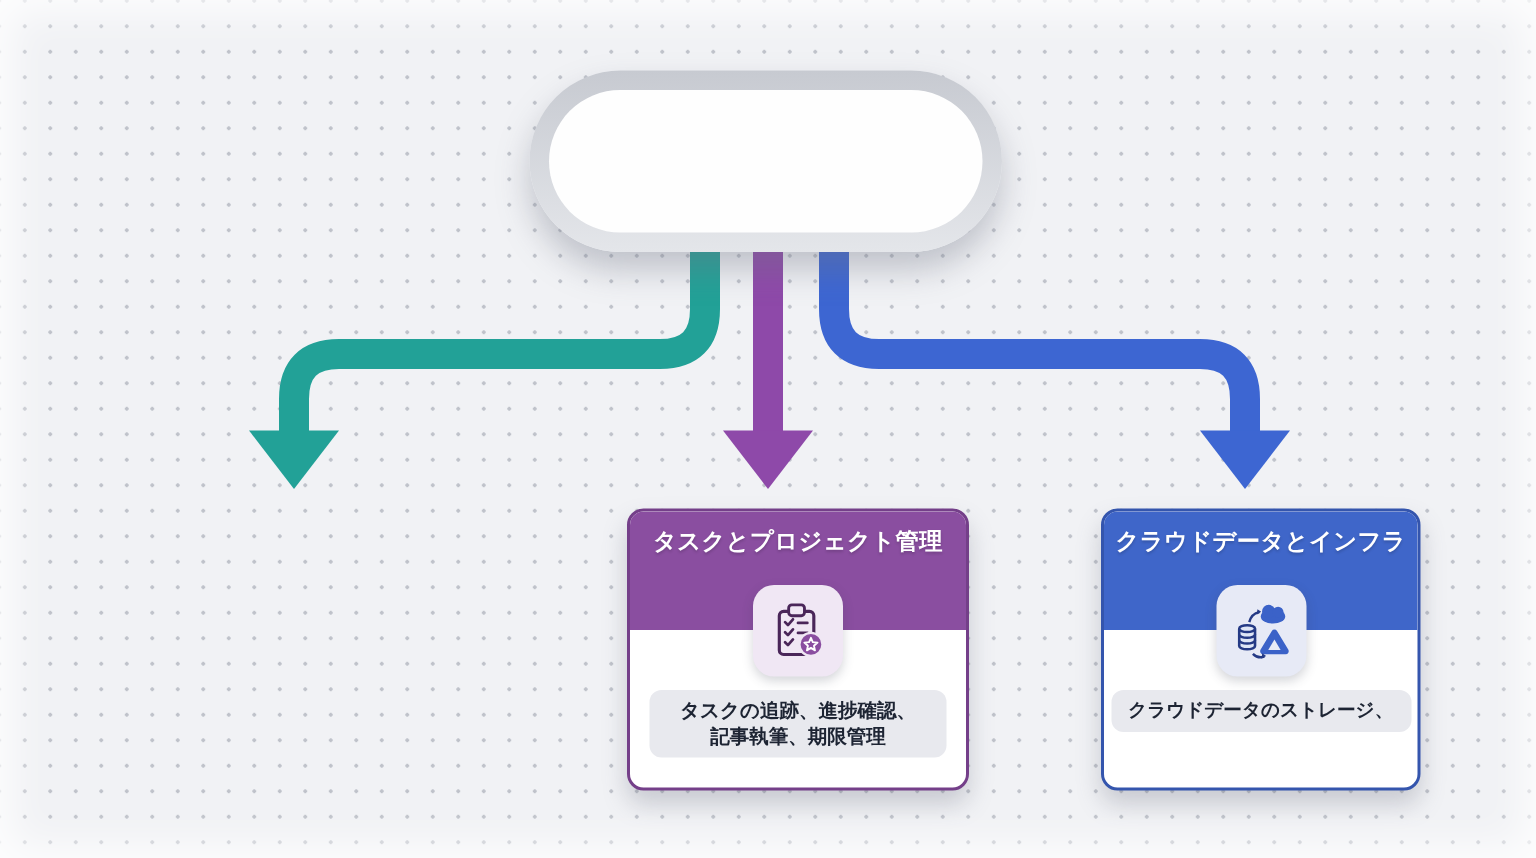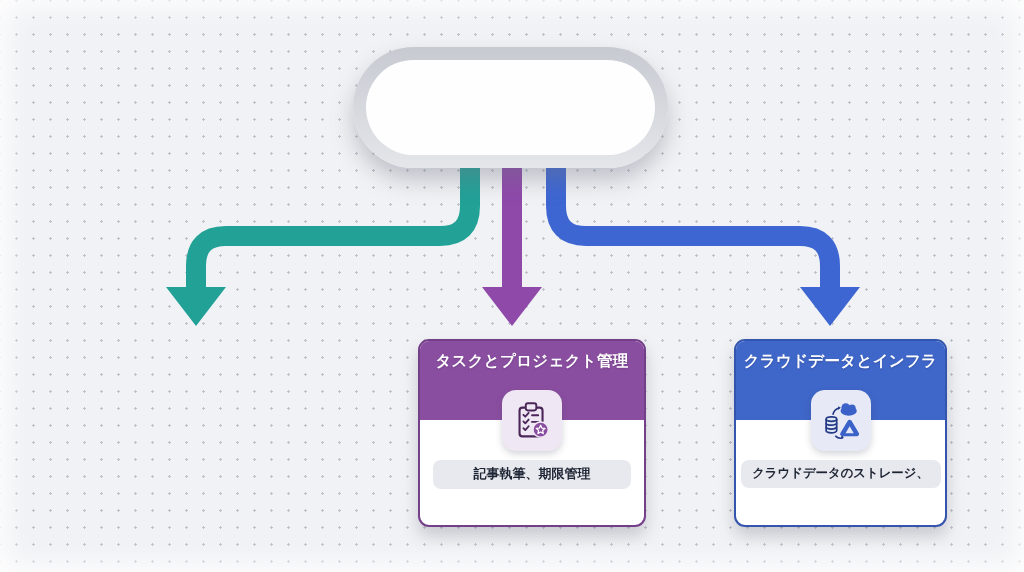--- a/index.html
+++ b/index.html
@@ -90,20 +90,21 @@
         <polyline points="15,17.5 17,19.5 20.5,15.5" fill="none" stroke="#4a2659" stroke-width="1.9" stroke-linecap="round" stroke-linejoin="round"></polyline>
         <line x1="24" y1="18" x2="30.5" y2="18" stroke="#4a2659" stroke-width="1.9" stroke-linecap="round"></line>
         <polyline points="15,24.5 17,26.5 20.5,22.5" fill="none" stroke="#4a2659" stroke-width="1.9" stroke-linecap="round" stroke-linejoin="round"></polyline>
         <line x1="24" y1="25" x2="30.5" y2="25" stroke="#4a2659" stroke-width="1.9" stroke-linecap="round"></line>
         <polyline points="15,31.5 17,33.5 20.5,29.5" fill="none" stroke="#4a2659" stroke-width="1.9" stroke-linecap="round" stroke-linejoin="round"></polyline>
         <circle cx="33" cy="33" r="8" fill="#8a4ea0" stroke="#f0e7f4" stroke-width="1.6"></circle>
         <polygon points="33,28.4 34.3,31.4 37.6,31.7 35.1,33.9 35.8,37.1 33,35.4 30.2,37.1 30.9,33.9 28.4,31.7 31.7,31.4" fill="none" stroke="#ffffff" stroke-width="1.3" stroke-linejoin="round"></polygon>
       </svg>
     </div>
     <div class="card-desc">
+      <span class="desc-line">タスクの追跡、進捗確認、</span>
       <span class="desc-line">記事執筆、期限管理</span>
     </div>
   </div>
 
   <div class="card c2" style="--accent: #3f66c9; --border: #3455ad; --icon-bg: #e7eaf6;">
     <div class="card-header">
       <div class="card-title">クラウドデータとインフラ</div>
     </div>
     <div class="icon-tile">
       <svg viewBox="0 0 48 48">

